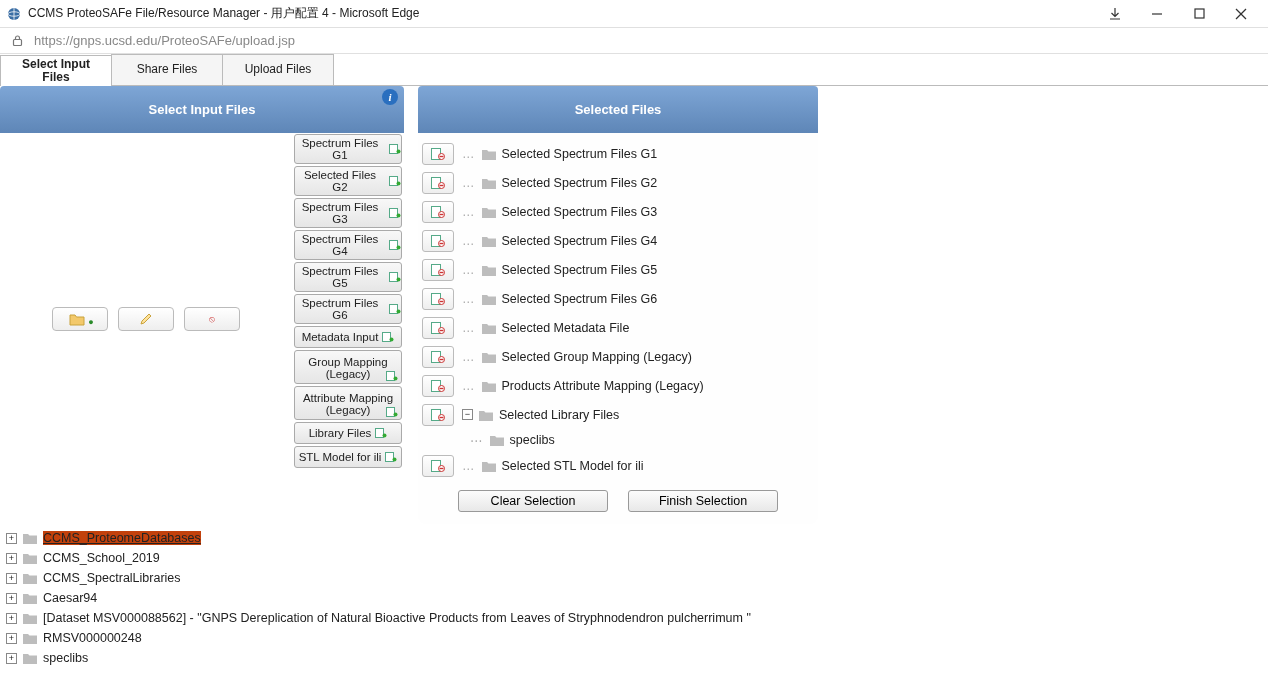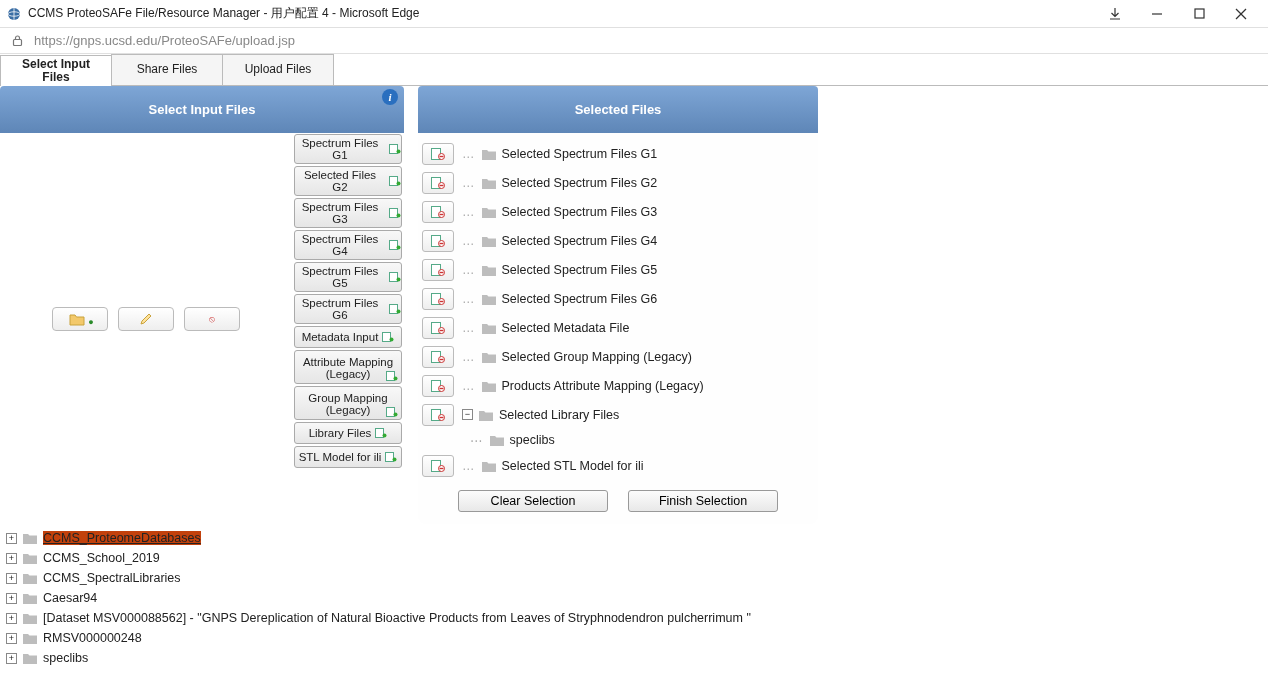--- a/index.html
+++ b/index.html
@@ -187,28 +187,28 @@
               </svg></span>
           </div>
           <div class="cat-btn single">
             <span>Metadata Input</span>
             <span class="mini-icon"><svg width="12" height="10" viewBox="0 0 12 10">
                 <rect x="0.5" y="0.5" width="8" height="9" fill="#fff" stroke="#5a8"></rect>
                 <circle cx="9.5" cy="7.5" r="2" fill="#3a3"></circle>
               </svg></span>
           </div>
           <div class="cat-btn">
+            <span>Group Mapping (Legacy)</span>
+            <span class="mini-icon"><svg width="12" height="10" viewBox="0 0 12 10">
+                <rect x="0.5" y="0.5" width="8" height="9" fill="#fff" stroke="#5a8"></rect>
+                <circle cx="9.5" cy="7.5" r="2" fill="#3a3"></circle>
+              </svg></span>
+          </div>
+          <div class="cat-btn">
             <span>Attribute Mapping (Legacy)</span>
-            <span class="mini-icon"><svg width="12" height="10" viewBox="0 0 12 10">
-                <rect x="0.5" y="0.5" width="8" height="9" fill="#fff" stroke="#5a8"></rect>
-                <circle cx="9.5" cy="7.5" r="2" fill="#3a3"></circle>
-              </svg></span>
-          </div>
-          <div class="cat-btn">
-            <span>Group Mapping (Legacy)</span>
             <span class="mini-icon"><svg width="12" height="10" viewBox="0 0 12 10">
                 <rect x="0.5" y="0.5" width="8" height="9" fill="#fff" stroke="#5a8"></rect>
                 <circle cx="9.5" cy="7.5" r="2" fill="#3a3"></circle>
               </svg></span>
           </div>
           <div class="cat-btn single">
             <span>Library Files</span>
             <span class="mini-icon"><svg width="12" height="10" viewBox="0 0 12 10">
                 <rect x="0.5" y="0.5" width="8" height="9" fill="#fff" stroke="#5a8"></rect>
                 <circle cx="9.5" cy="7.5" r="2" fill="#3a3"></circle>

